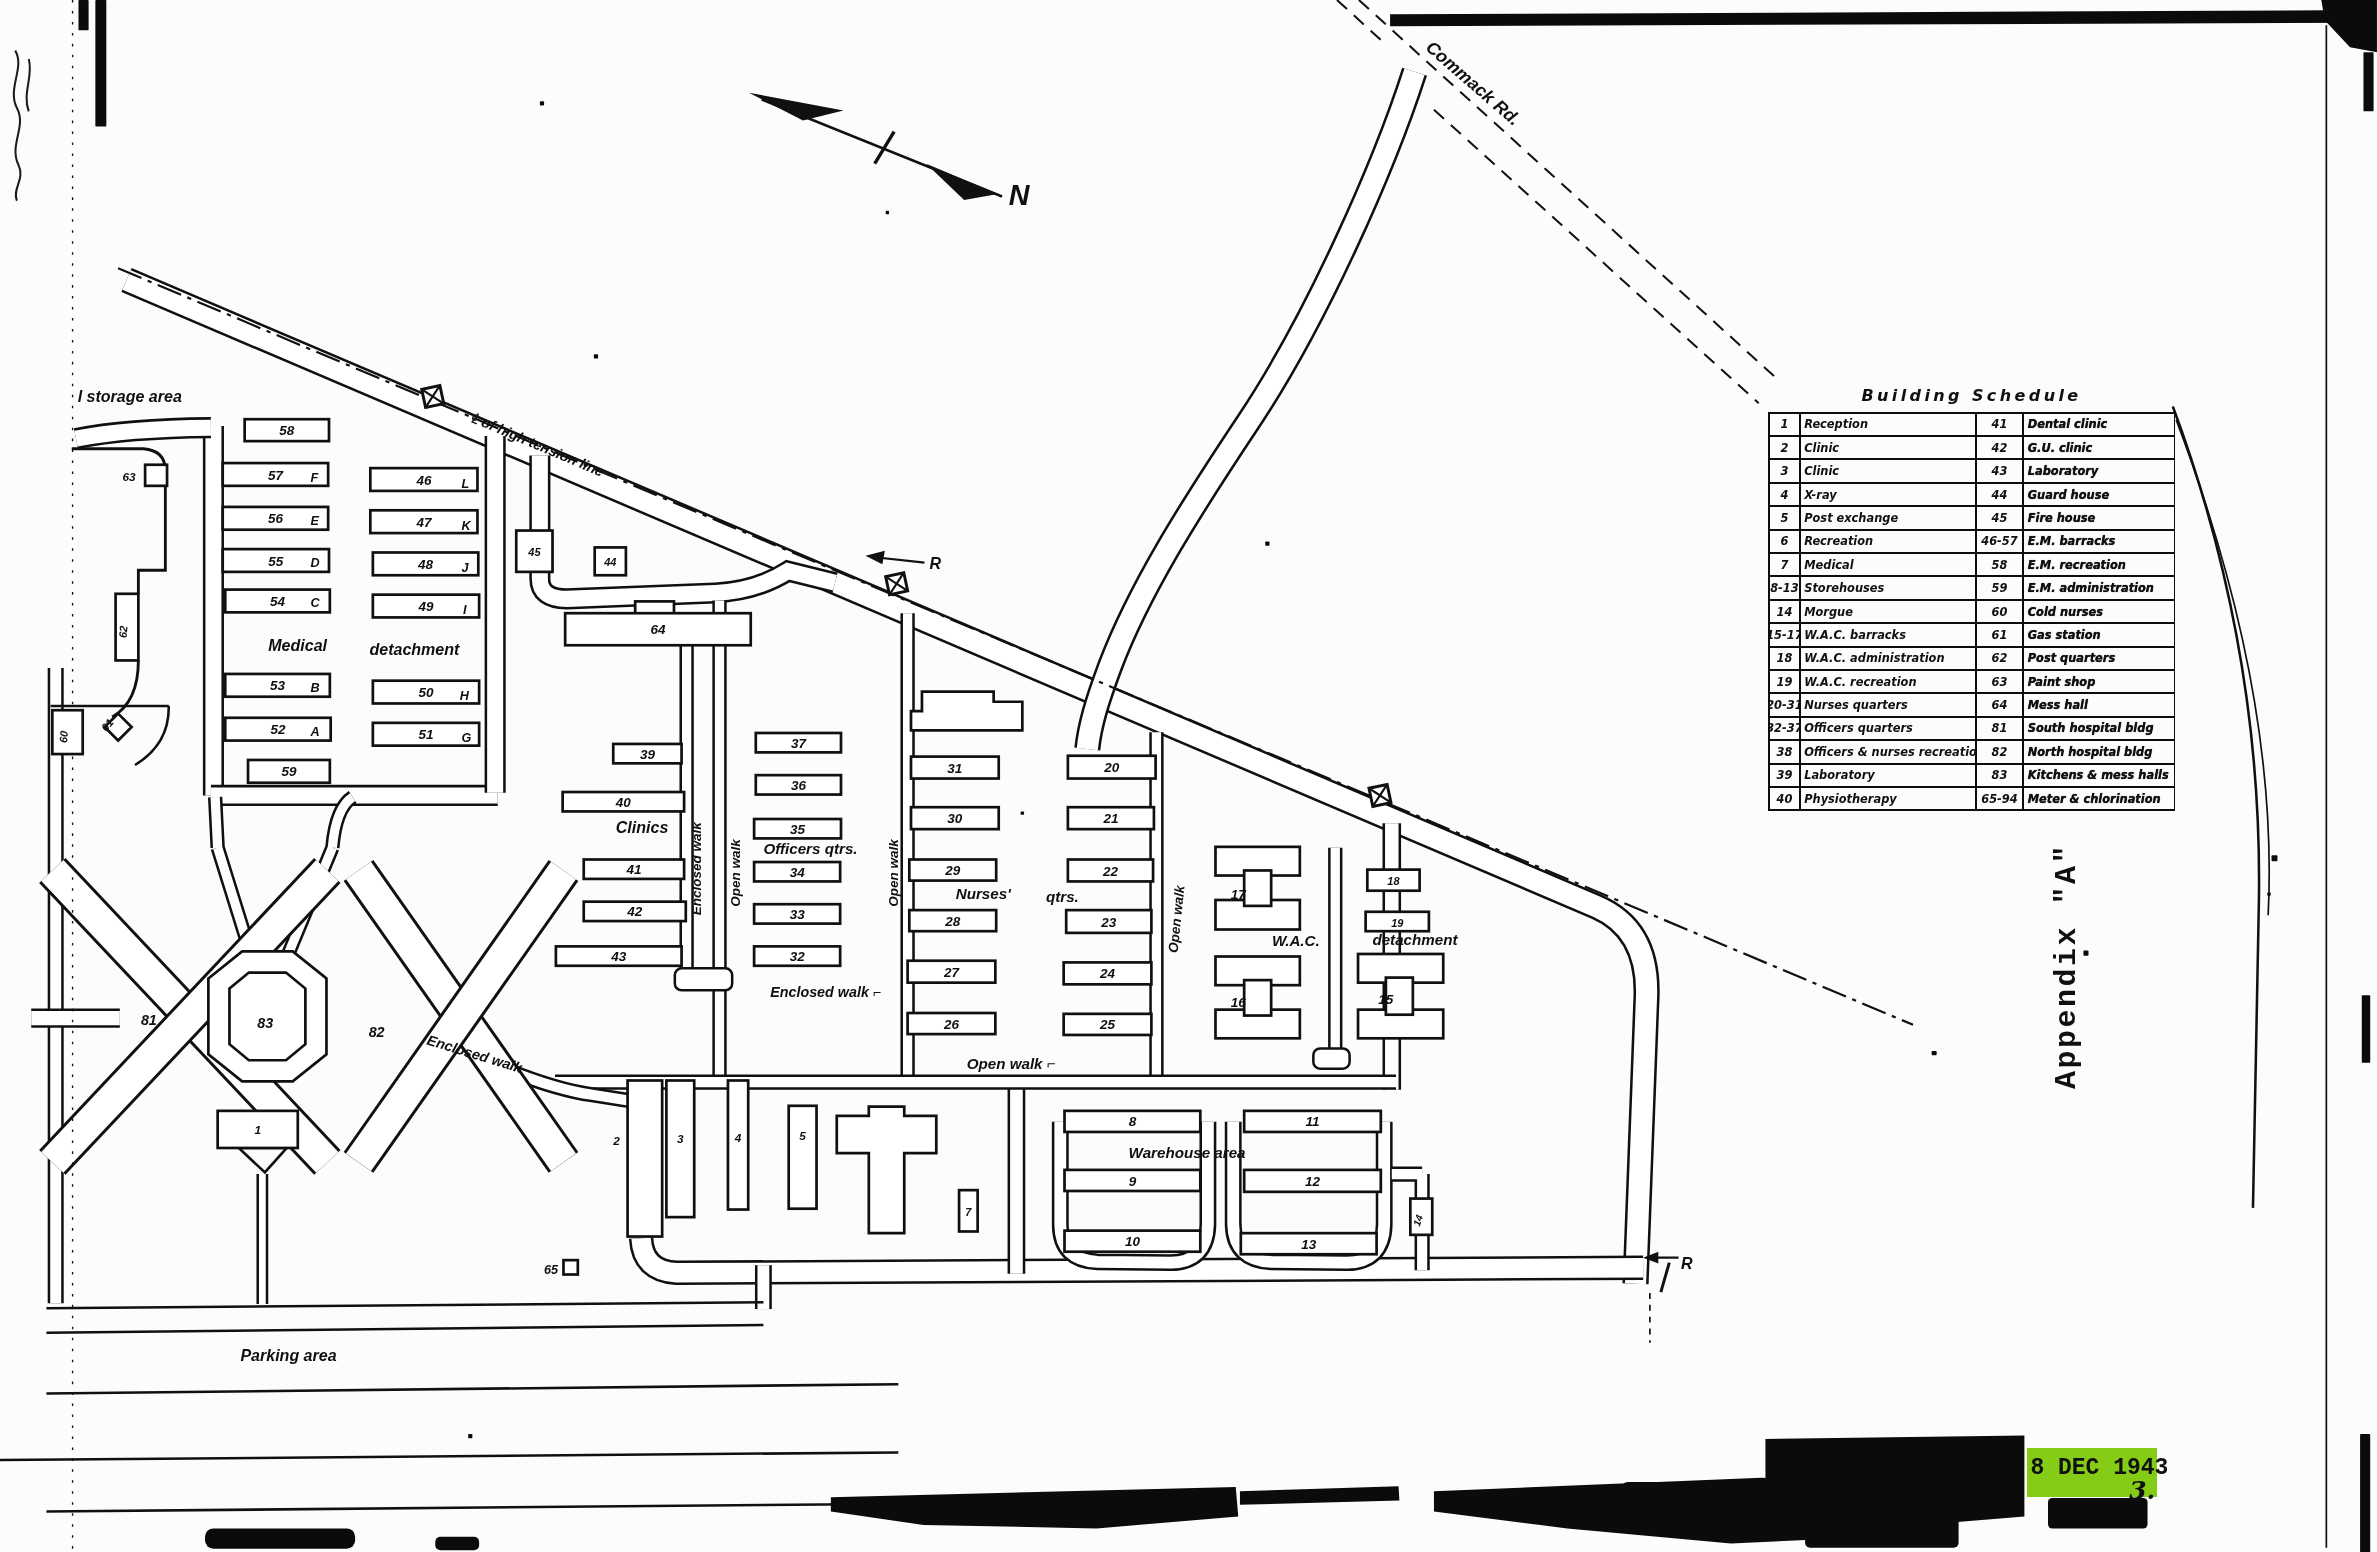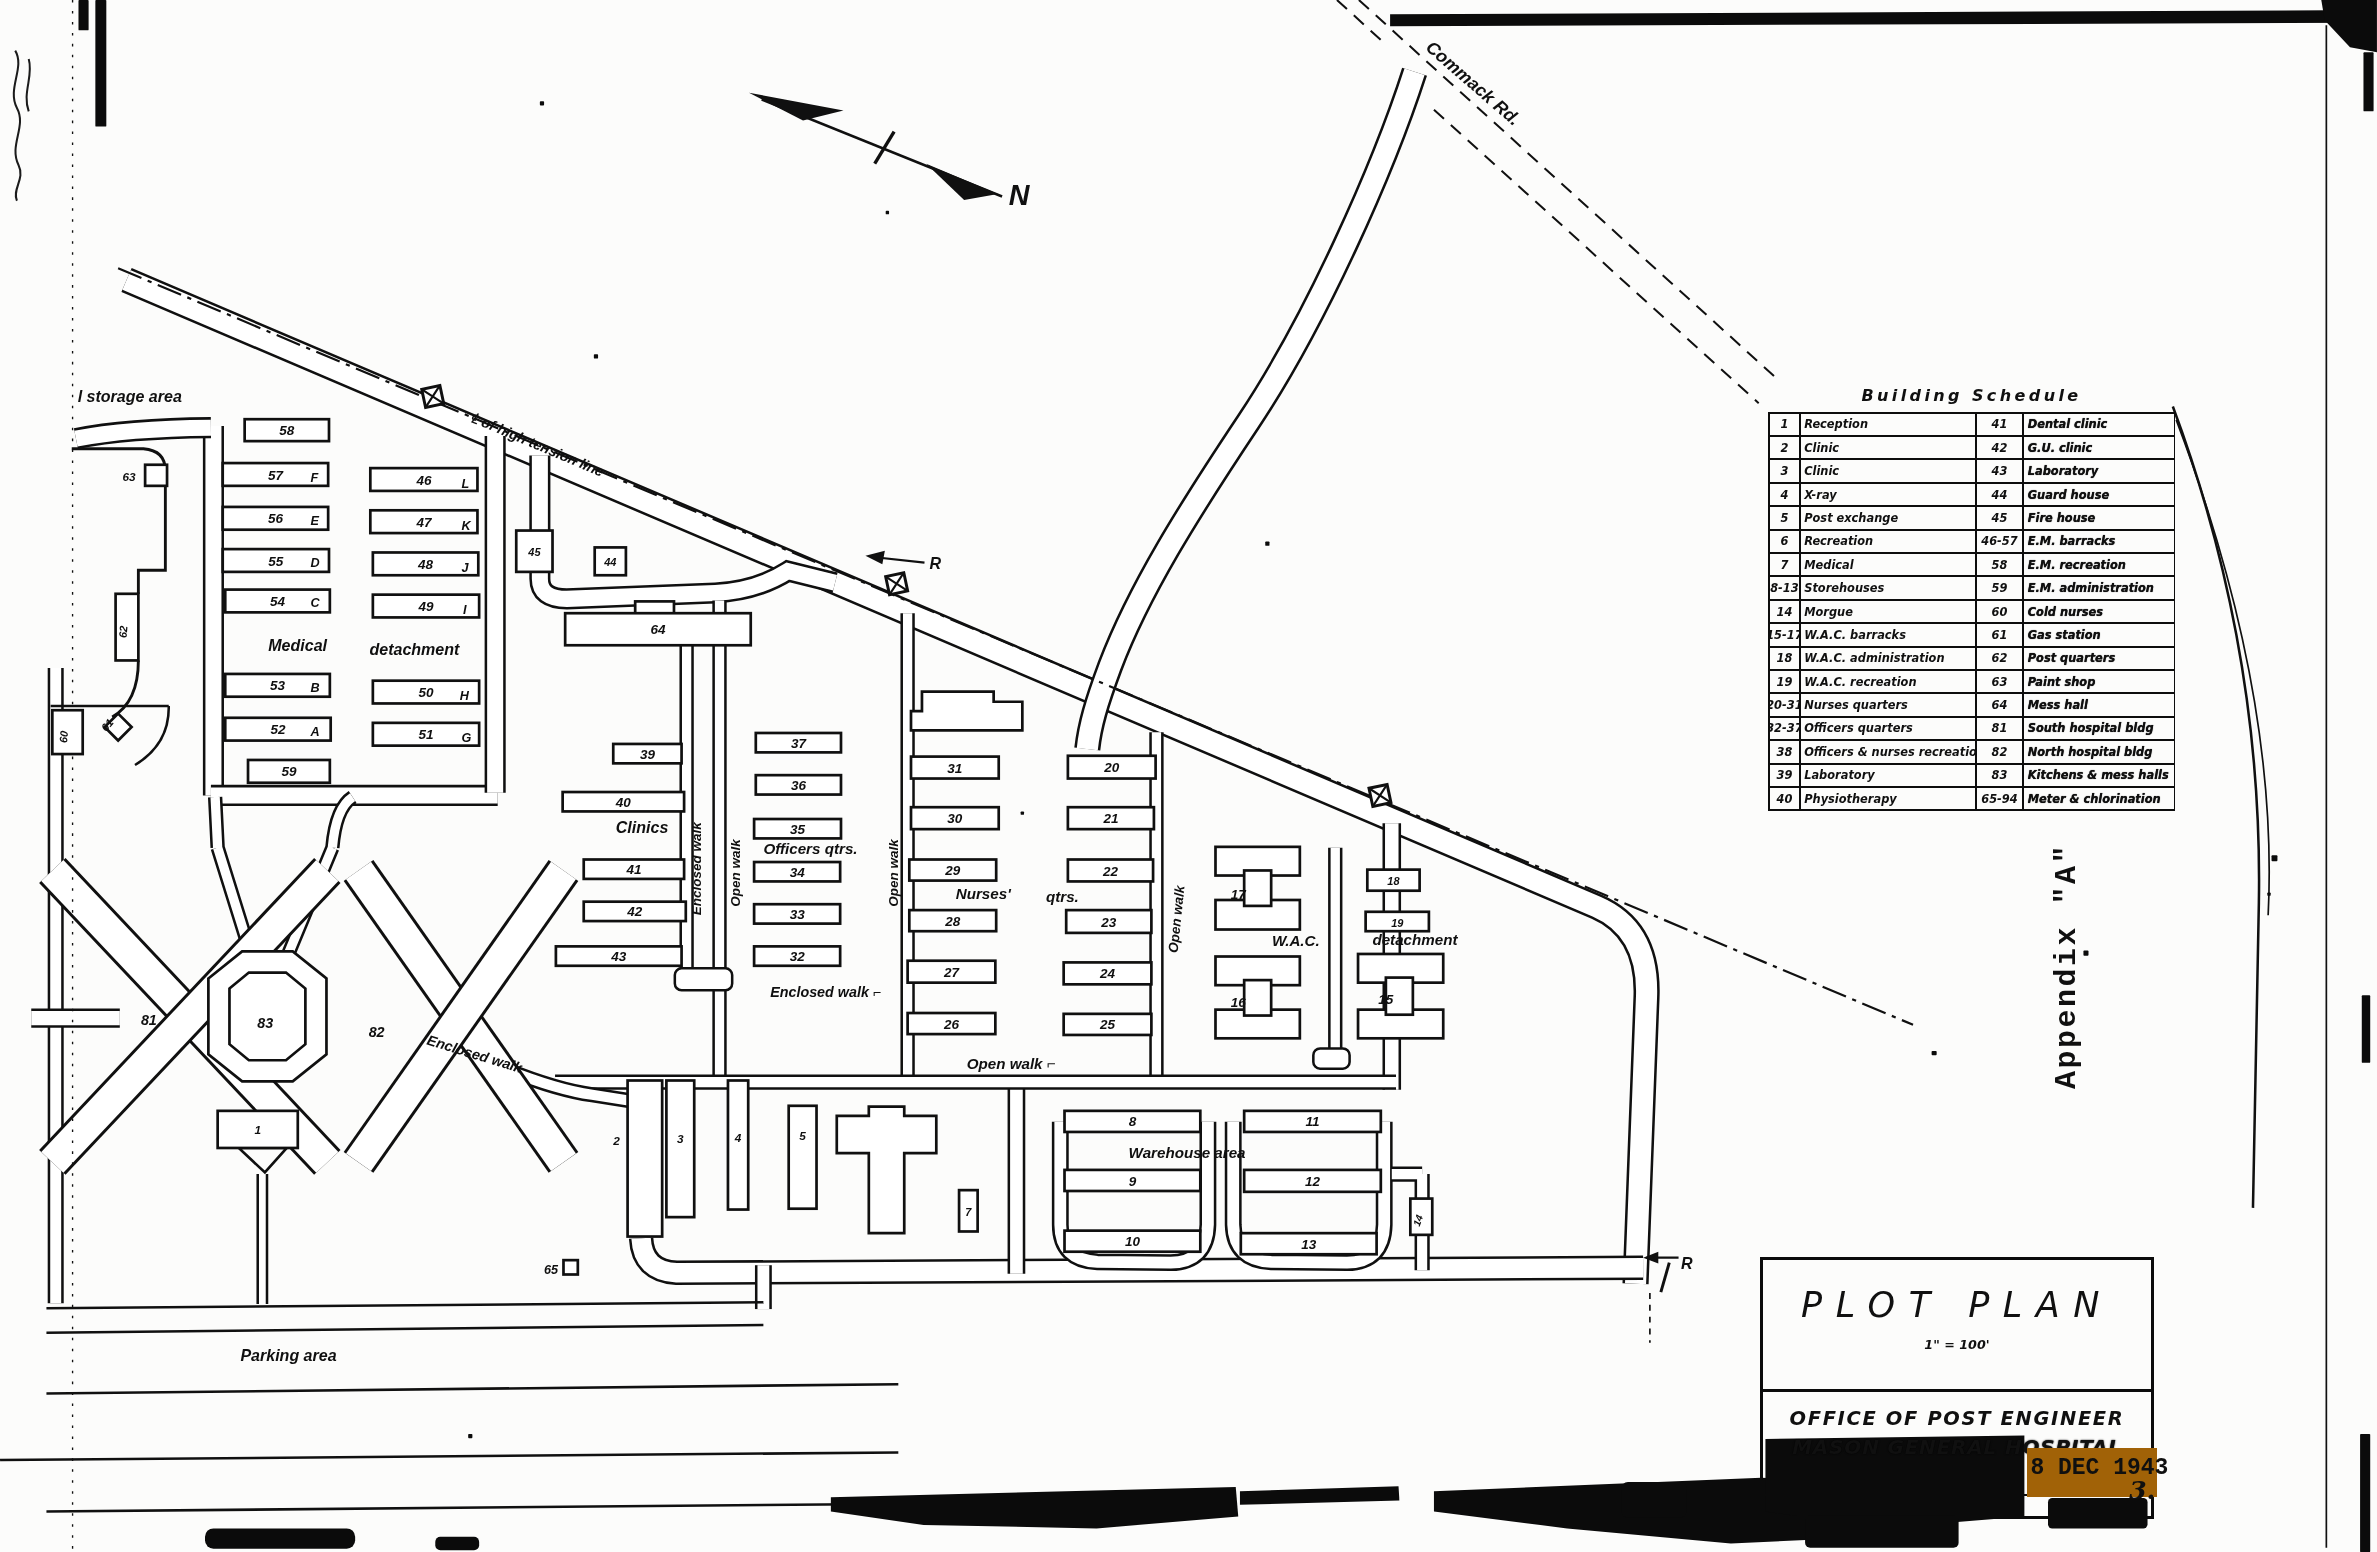--- a/index.html
+++ b/index.html
@@ -19,21 +19,21 @@
   .c3{width:39px;border-left:2px solid #0d0d0d;border-right:2px solid #0d0d0d;text-align:center;height:100%;display:flex;align-items:center;justify-content:center;font-weight:800 !important;}
   .c4{flex:1;height:100%;display:flex;align-items:center;font-weight:normal;text-shadow:0 0 0.8px #000;}
   
   #tblock{left:1760px;top:1257px;width:394px;height:262px;border:3.4px solid #0b0b0b;}
   #tb-top{height:104px;border-bottom:3.4px solid #0b0b0b;text-align:center;}
   #tb-title{font:italic 400 35px "DejaVu Sans",sans-serif;letter-spacing:13.5px;margin-top:25px;}
   #tb-scale{font:italic 600 12.7px "DejaVu Sans",sans-serif;margin-top:11.8px;}
   #tb-mid{height:87px;border-bottom:2.5px solid #0b0b0b;text-align:center;}
   #tb-office{font:italic 700 19.4px "DejaVu Sans",sans-serif;margin-top:15px;letter-spacing:1.7px;}
   #tb-hosp{font:italic 800 20px "DejaVu Sans",sans-serif;margin-top:5px;letter-spacing:0.8px;text-shadow:0 0 1.7px #000;}
-  #datebox{left:2027px;top:1448px;width:130px;height:49px;background:#a16207;z-index:4;}
+  #datebox{left:2027px;top:1448px;width:130px;height:49px;background:#84cc16;z-index:4;}
   #datetxt{font:700 23px "Liberation Mono",monospace;margin:6.7px 0 0 3.4px;white-space:nowrap;}
   #pageno{position:absolute;right:1.7px;bottom:-8.4px;font:italic 800 25px "DejaVu Serif",serif;}
   
   #appendix{left:2109px;top:928px;width:287px;height:51px;transform:rotate(-90deg);transform-origin:51px 110px;
             font:800 30px "Liberation Mono",monospace;letter-spacing:2.5px;white-space:nowrap;}
 </style>
 </head>
 <body>
 
 <div id="sheet">
@@ -446,30 +446,20 @@
         </div>
         <div class="trow">
           <div class="c1">40</div>
           <div class="c2">Physiotherapy</div>
           <div class="c3">65-94</div>
           <div class="c4">Meter &amp; chlorination</div>
         </div>
       </div>
   </div>
 
-  <div class="ov" id="tblock">
-    <div id="tb-top">
-      <div id="tb-title">PLOT PLAN</div>
-      <div id="tb-scale">1" = 100'</div>
-    </div>
-    <div id="tb-mid">
-      <div id="tb-office">OFFICE OF POST ENGINEER</div>
-      <div id="tb-hosp">MASON GENERAL HOSPITAL</div>
-    </div>
-  </div>
 
   <div class="ov" id="datebox">
     <div id="datetxt">8 DEC 1943</div>
     <div id="pageno">3.</div>
   </div>
 
   <div class="ov" id="appendix">Appendix "A"</div>
 
 </div>
 

